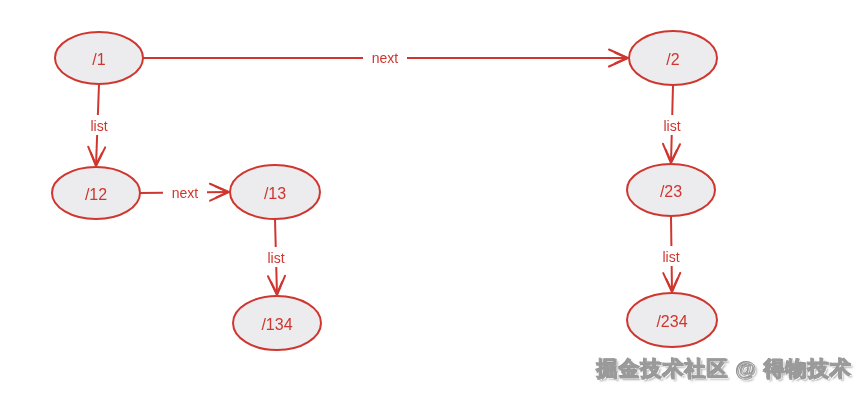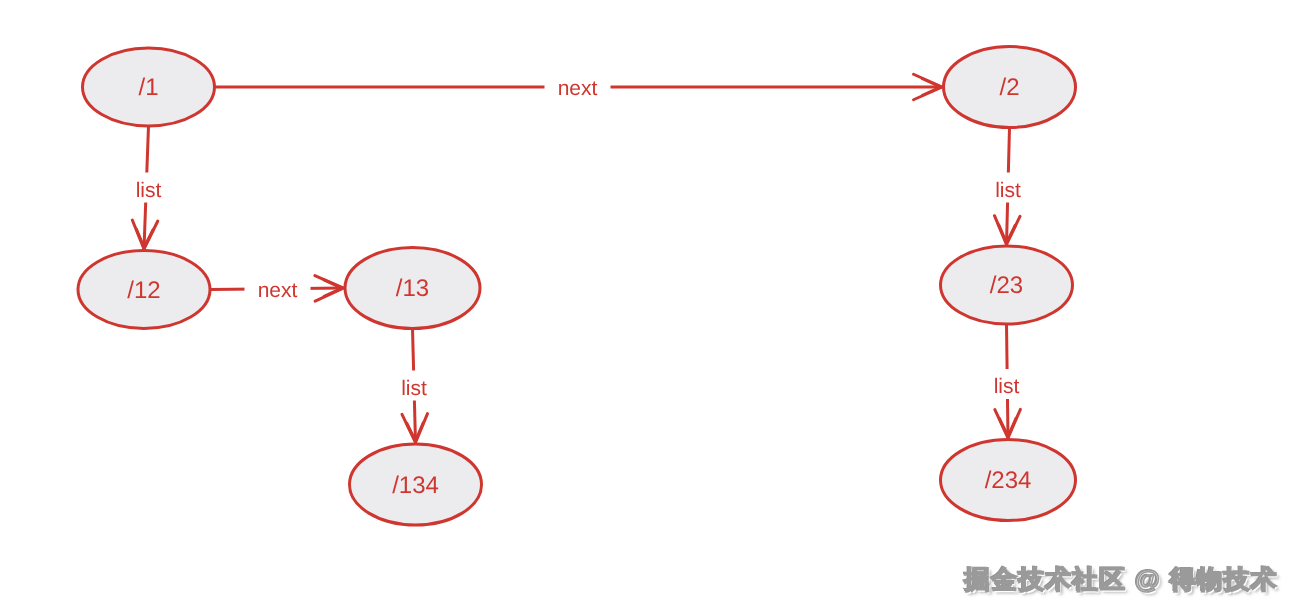--- a/index.html
+++ b/index.html
@@ -23,32 +23,31 @@
     top: 0;
     display: block;
   }
   svg.graph text {
     font-family: "Liberation Sans", sans-serif;
   }
   .watermark {
     position: absolute;
     top: 355px;
     right: 10px;
-    font-size: 17px;
+    font-size: 21px;
     font-weight: bold;
     letter-spacing: 1px;
     white-space: nowrap;
     color: #f0f0f0;
     -webkit-text-stroke: 1px #9a9a9a;
     text-shadow:
       -1px -1px 0 #8e8e8e,
       1px 1px 0 #ffffff,
       2px 2px 2px rgba(130,130,130,0.65);
     user-select: none;
-    margin-top: 20px;
   }
 </style>
 </head>
 <body>
 
 <div class="stage">
   <svg class="graph" id="graph" width="862" height="400" viewBox="0 0 862 400">
       <g>
         <line x1="143" y1="58" x2="628" y2="58" stroke="#cf362f" stroke-width="2"></line>
         <polyline points="609,66.5 628,58 609,49.5" fill="none" stroke="#cf362f" stroke-width="2" stroke-linecap="round"></polyline>

